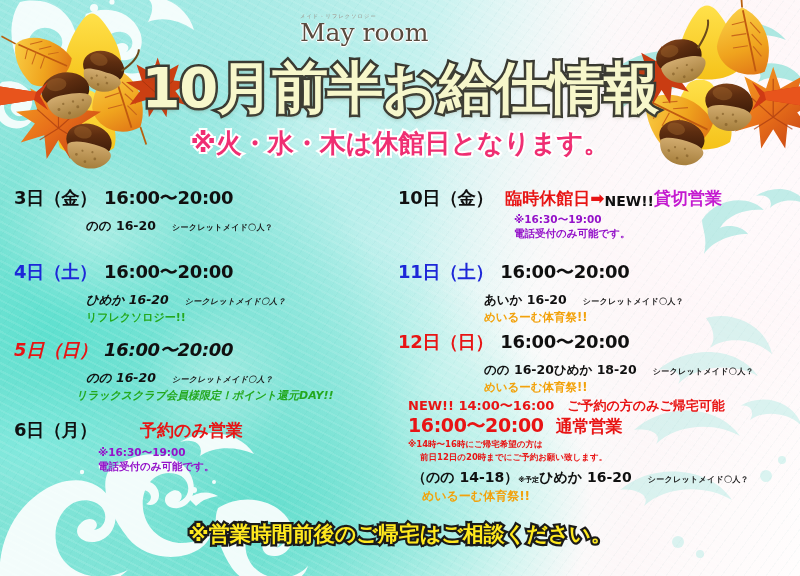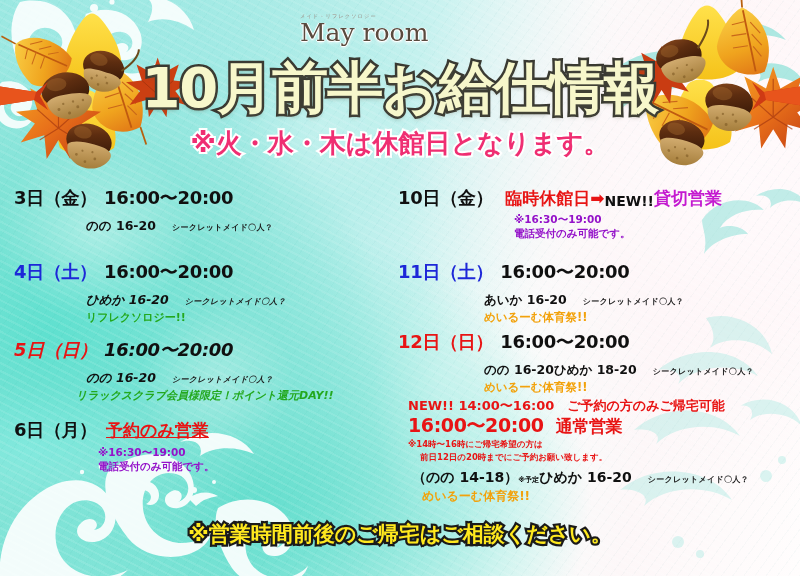--- a/index.html
+++ b/index.html
@@ -481,21 +481,21 @@
       </div>
       <div class="indent" style="margin-top:6px;">
         <span class="maids">のの 16-20</span><span class="secret">シークレットメイド〇人？</span>
       </div>
       <div class="note-green" style="margin-top:3px;margin-left:62px;">リラックスクラブ会員様限定！ポイント還元DAY!!</div>
     </div>
 
     <div class="entry">
       <div class="ent-head">
         <span class="daylabel d-wd">6日（月）</span>
-        <span class="red-head" style="margin-left:9px;text-decoration:underline;">予約のみ営業</span>
+        <span class="red-head" style="margin-left:43px;">予約のみ営業</span>
       </div>
       <div style="margin-left:84px;margin-top:4px;">
         <div class="purple-small">※16:30〜19:00</div>
         <div class="purple-small">電話受付のみ可能です。</div>
       </div>
     </div>
   </div>
 
   <div id="col-right">
 

